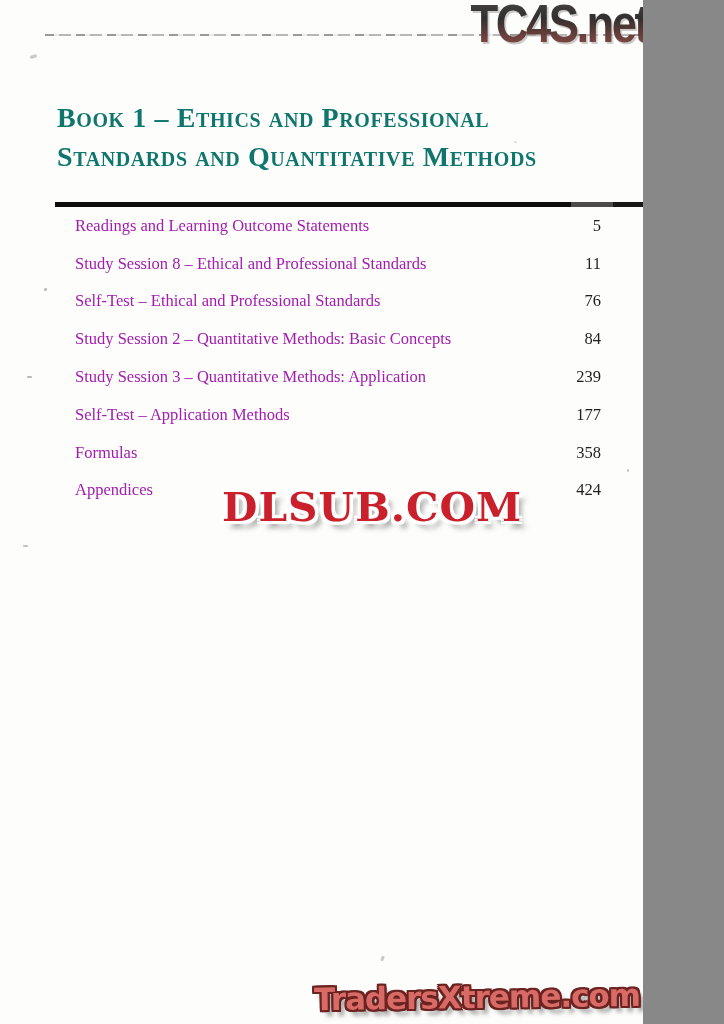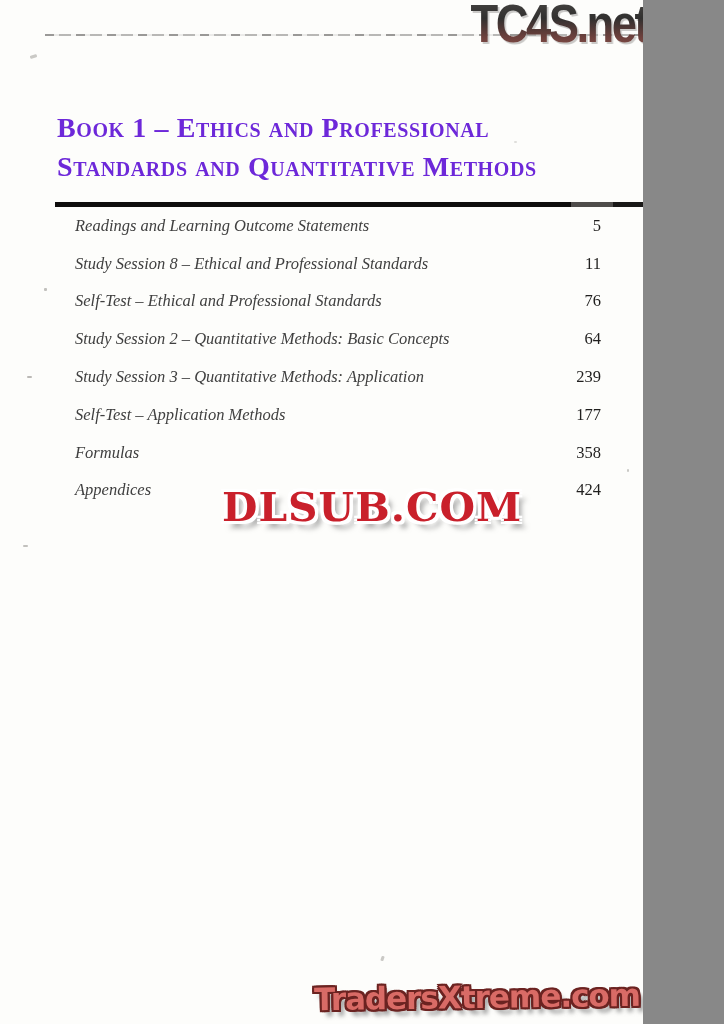--- a/index.html
+++ b/index.html
@@ -32,38 +32,38 @@
   }
   
   .scan-bar{
     position:absolute;top:48px;left:668px;width:31px;height:940px;
     background:#0b0a0a;
     clip-path:polygon(0 0,100% 0,100% 98.6%,52% 100%,0 98.3%);
     transform:rotate(.12deg);
   }
   
   .title{
-    position:absolute;top:108px;left:57px;width:600px;
+    position:absolute;top:98px;left:57px;width:600px;
     font-size:28px;line-height:39px;font-weight:bold;
-    font-variant:small-caps;letter-spacing:.6px;color:#6d28d9;
+    font-variant:small-caps;letter-spacing:.6px;color:#0f766e;
   }
   
   .rule{
     position:absolute;top:202px;left:55px;width:600px;height:5px;
     background:linear-gradient(to right,#0e0d0c 0 86%,#4e4c4a 86% 93%,#191817 93% 100%);
   }
   
   .toc{
     position:absolute;top:207px;left:75px;width:526px;
   }
   .toc-row{
     display:flex;justify-content:space-between;align-items:center;
     height:37.8px;
   }
-  .toc-label{font-size:16.5px;color:#404040;font-style:italic;}
+  .toc-label{font-size:16.5px;color:#a21caf;}
   .toc-page{font-size:16.5px;color:#201f1e;}
   
   .wm-dlsub{
     position:absolute;top:484px;left:222px;
     font-family:"DejaVu Serif", serif;font-weight:bold;
     font-size:40px;line-height:46px;letter-spacing:1px;
     color:#c9202b;white-space:nowrap;
     text-shadow:
       -3px -3px 0 #fff, 3px -3px 0 #fff, -3px 3px 0 #fff, 3px 3px 0 #fff,
       -3px 0 0 #fff, 3px 0 0 #fff, 0 -3px 0 #fff, 0 3px 0 #fff,
@@ -118,21 +118,21 @@
     <div class="toc-row">
       <span class="toc-label">Study Session 8 – Ethical and Professional Standards</span>
       <span class="toc-page">11</span>
     </div>
     <div class="toc-row">
       <span class="toc-label">Self-Test – Ethical and Professional Standards</span>
       <span class="toc-page">76</span>
     </div>
     <div class="toc-row">
       <span class="toc-label">Study Session 2 – Quantitative Methods: Basic Concepts</span>
-      <span class="toc-page">64</span>
+      <span class="toc-page">84</span>
     </div>
     <div class="toc-row">
       <span class="toc-label">Study Session 3 – Quantitative Methods: Application</span>
       <span class="toc-page">239</span>
     </div>
     <div class="toc-row">
       <span class="toc-label">Self-Test – Application Methods</span>
       <span class="toc-page">177</span>
     </div>
     <div class="toc-row">

